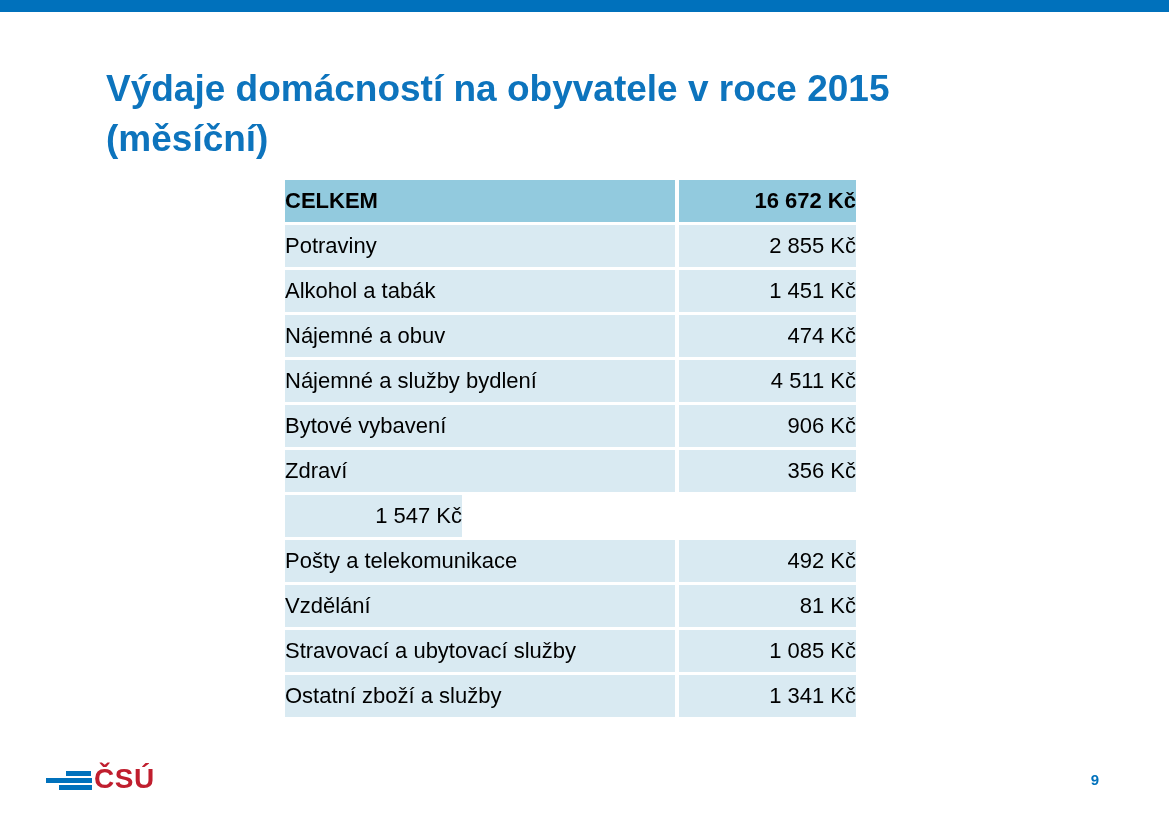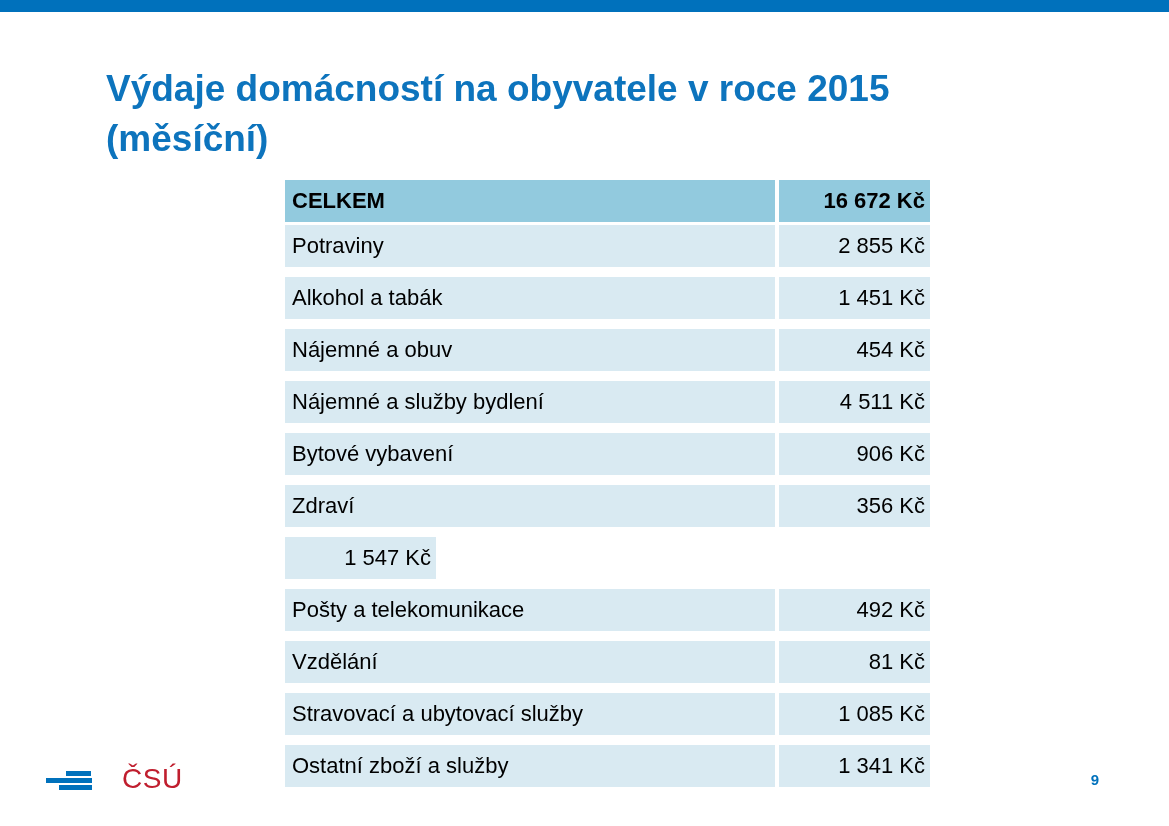--- a/index.html
+++ b/index.html
@@ -35,45 +35,44 @@
     font-size: 22px;
     color: var(--text-black, #000000);
   }
   .trow { display: flex; gap: 4px; height: 42px; }
   .tcell {
     display: flex; align-items: center;
     background: var(--table-row-bg, #D9EAF2);
     box-sizing: border-box;
     overflow: hidden; white-space: nowrap;
   }
-  .tcell.label { width: 490px; padding-left: 7px; }
-  .tcell.value { width: 151px; justify-content: flex-end; padding-right: 5px; }
+  .tcell.label { width: 390px; }
+  .tcell.value { width: 177px; justify-content: flex-end; }
   .trow.head .tcell {
     background: var(--table-header-bg, #92CADE);
     font-weight: bold;
   }
 
   .logo {
     position: absolute; left: 46px; top: 764px;
     width: 110px; height: 38px;
   }
   .logo .stripe {
     position: absolute; height: 5px;
     background: var(--accent-blue, #0071BC);
   }
   .stripe-top    { left: 20px; top: 7px;  width: 25px; }
   .stripe-middle { left: 0px;  top: 14px; width: 46px; }
   .stripe-bottom { left: 13px; top: 21px; width: 33px; }
   .logo-text {
     position: absolute; left: 48px; top: 0;
-    font-size: 28px; font-weight: normal;
+    font-size: 28px; font-weight: bold;
     color: var(--logo-red, #C01E2E);
     letter-spacing: 0.5px;
     line-height: 30px;
-    margin-left: 28px;
   }
 
   .page-number {
     position: absolute; left: 1080px; top: 771px;
     width: 30px; text-align: center;
     font-size: 15px; font-weight: bold;
     color: var(--accent-blue, #0071BC);
   }
 </style>
 </head>
@@ -84,34 +83,34 @@
 <h1 class="slide-title">
   <span class="line">Výdaje domácností na obyvatele v roce 2015</span>
   <span class="line">(měsíční)</span>
 </h1>
 
 <div class="expense-table">
   <div class="trow head">
     <div class="tcell label">CELKEM</div>
     <div class="tcell value">16 672 Kč</div>
   </div>
-  <div style="display:flex;flex-direction:column;gap:10px;border-radius:14px;">
+  <div style="display:flex;flex-direction:column;gap:3px;border-radius:14px;">
   <div class="trow">
     <div class="tcell label">Potraviny</div>
     <div class="tcell value">2 855 Kč</div>
   </div>
 
   <div class="trow">
     <div class="tcell label">Alkohol a tabák</div>
     <div class="tcell value">1 451 Kč</div>
   </div>
 
   <div class="trow">
     <div class="tcell label">Nájemné a obuv</div>
-    <div class="tcell value">454 Kč</div>
+    <div class="tcell value">474 Kč</div>
   </div>
 
   <div class="trow">
     <div class="tcell label">Nájemné a služby bydlení</div>
     <div class="tcell value">4 511 Kč</div>
   </div>
 
   <div class="trow">
     <div class="tcell label">Bytové vybavení</div>
     <div class="tcell value">906 Kč</div>

